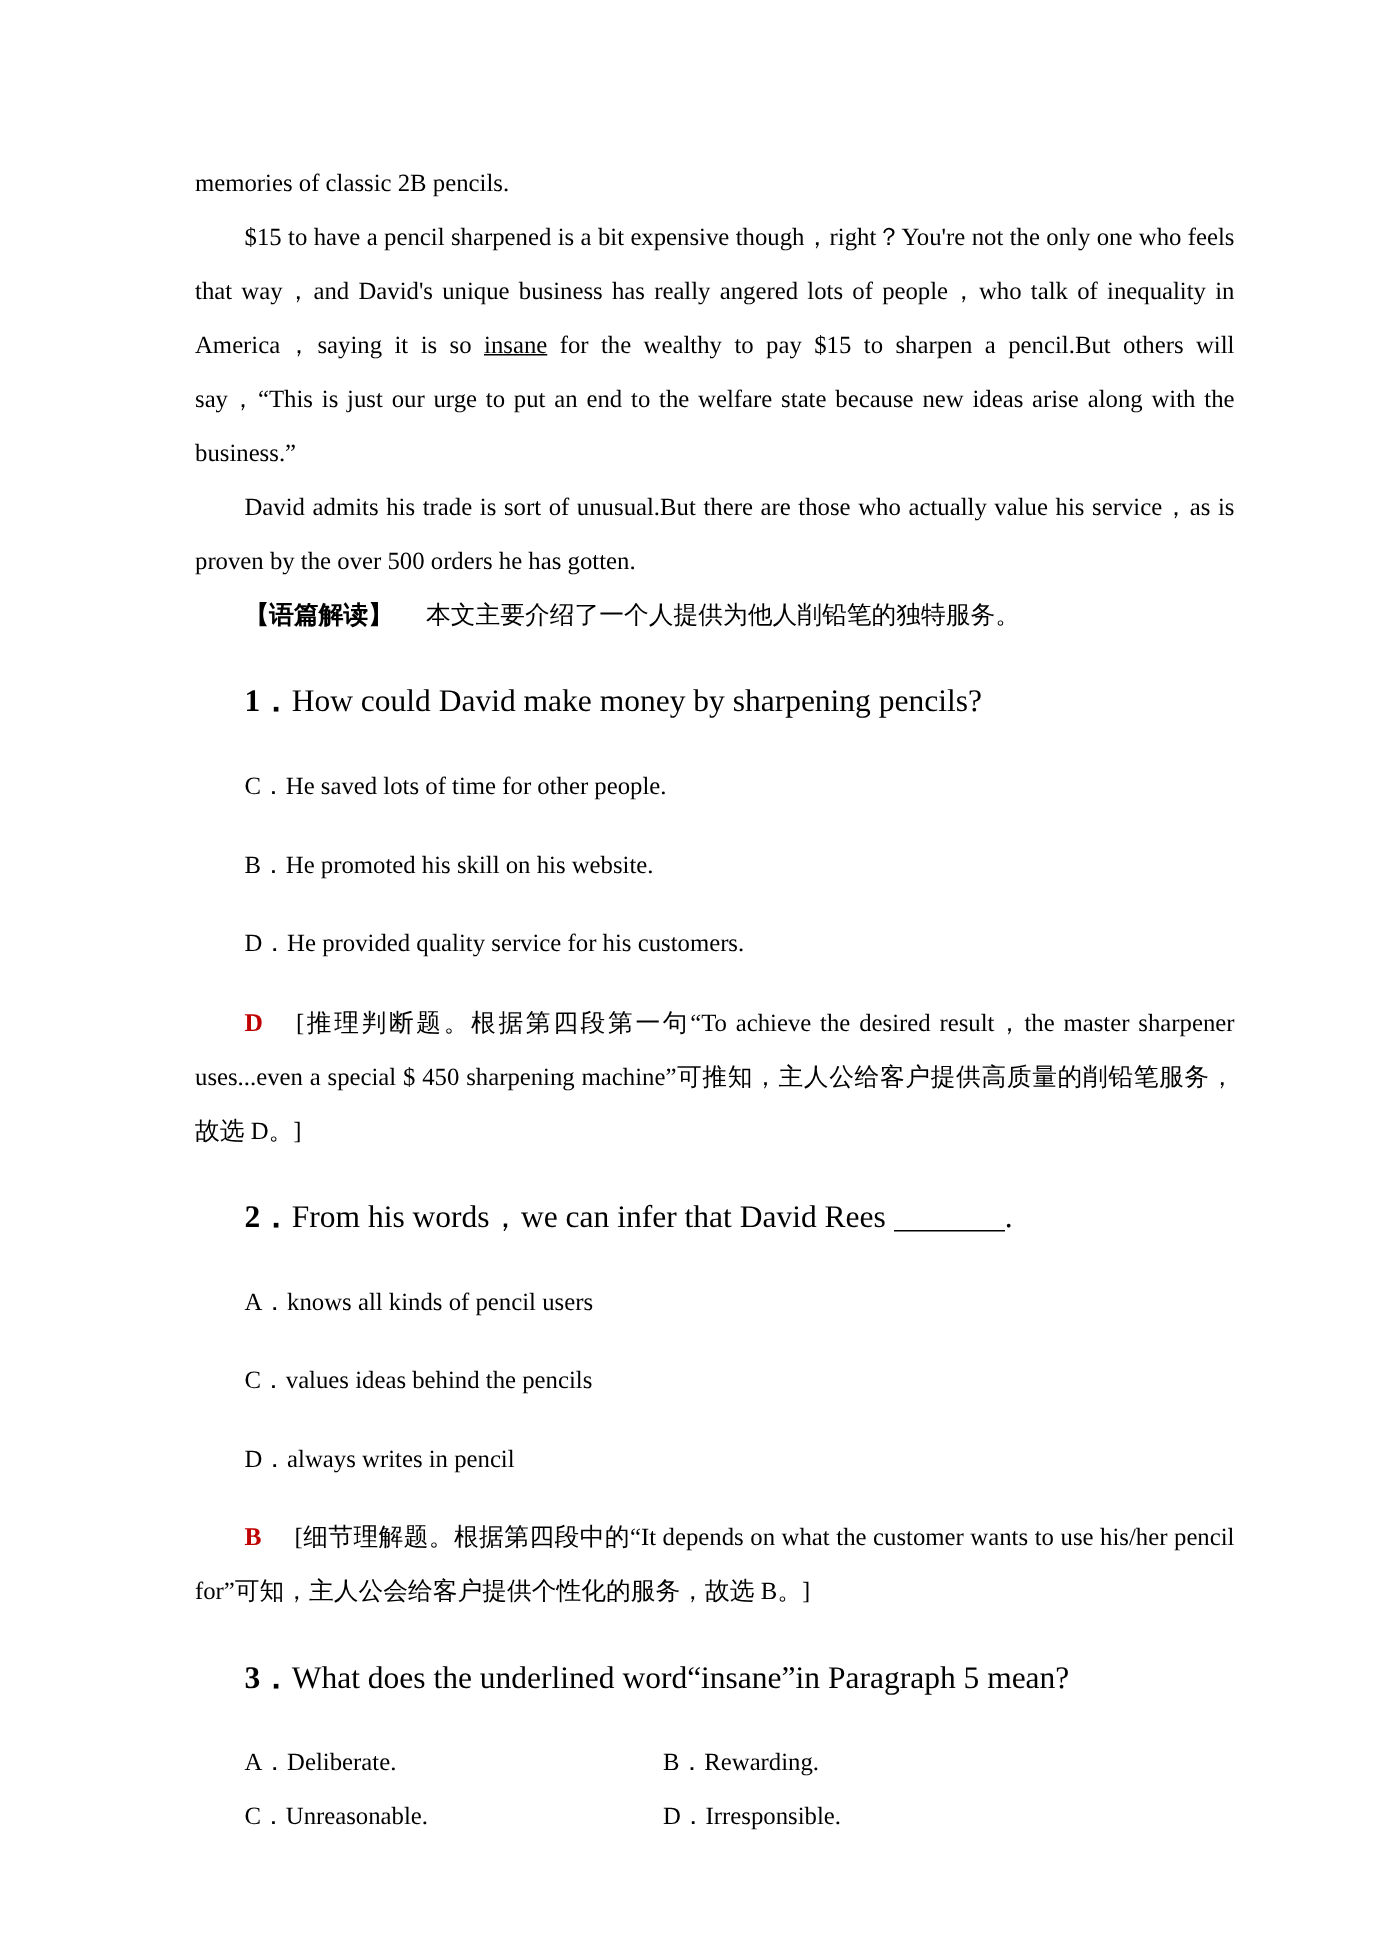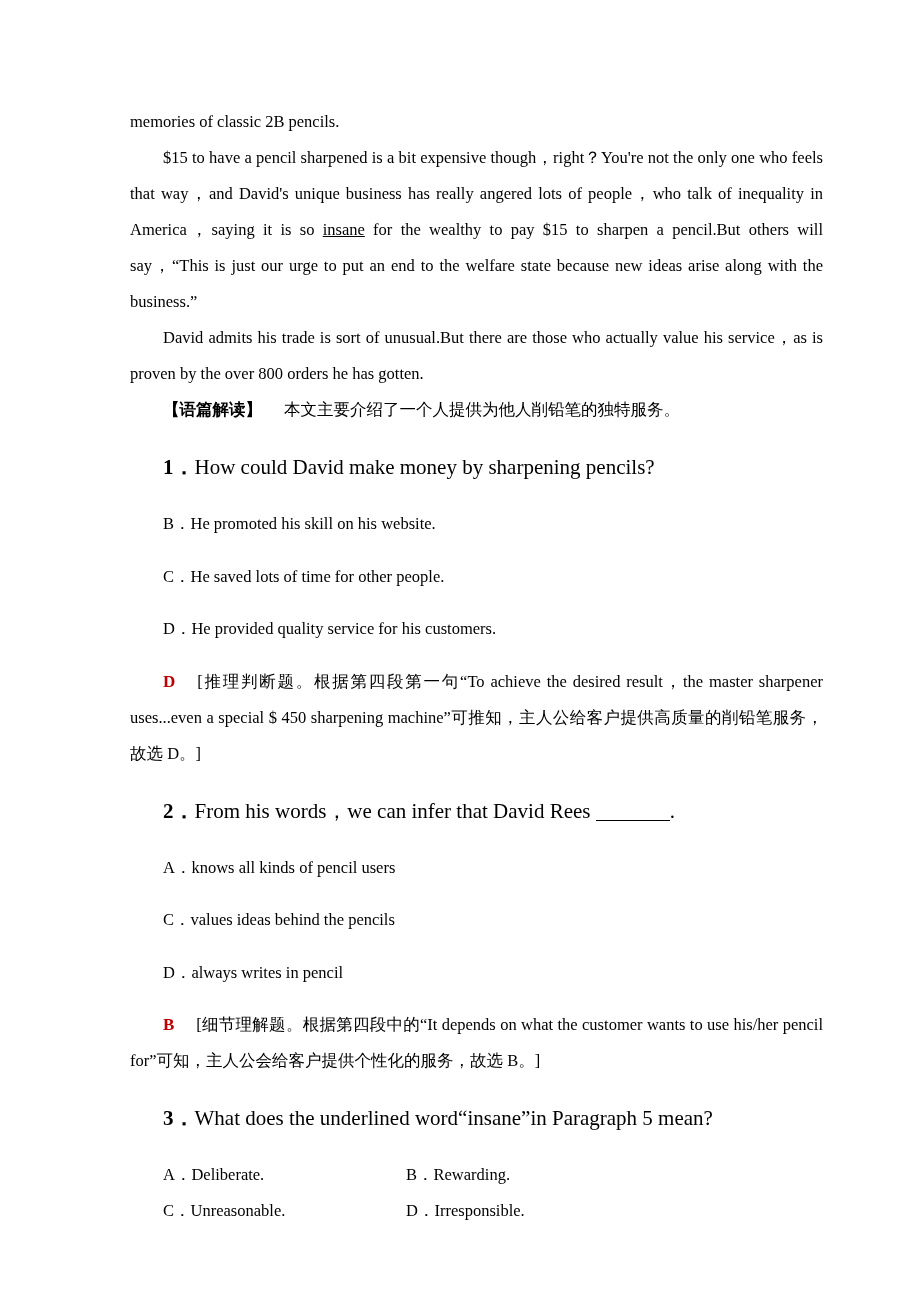--- a/index.html
+++ b/index.html
@@ -56,20 +56,21 @@
     text-align: justify;
     text-indent: 33px;
   }
   .num {
     font-weight: bold;
   }
   .opt-2col {
     display: flex;
     font-size: 16.5px;
     line-height: 36px;
+    gap: 36px;
   }
   .opt-2col > span:first-child {
     width: 276px;
     padding-left: 33px;
     box-sizing: border-box;
   }
   .blank-line {
     display: inline-block;
     width: 74px;
     border-bottom: 1px solid #000;
@@ -90,35 +91,35 @@
 
   <p class="para">
     <span>memories of classic 2B pencils.</span>
   </p>
 
   <p class="para indent">
     <span>$15 to have a pencil sharpened is a bit expensive though，right？You're not the only one who feels that way，and David's unique business has really angered lots of people，who talk of inequality in America，saying it is so </span><span class="underline">insane</span><span> for the wealthy to pay $15 to sharpen a pencil.But others will say，“This is just our urge to put an end to the welfare state because new ideas arise along with the business.”</span>
   </p>
 
   <p class="para indent">
-    <span>David admits his trade is sort of unusual.But there are those who actually value his service，as is proven by the over 800 orders he has gotten.</span>
+    <span>David admits his trade is sort of unusual.But there are those who actually value his service，as is proven by the over 500 orders he has gotten.</span>
   </p>
 
   <p class="para indent">
     <span class="analysis-label">【语篇解读】</span><span class="sp"></span><span>本文主要介绍了一个人提供为他人削铅笔的独特服务。</span>
   </p>
 
   <p class="qline">
     <span class="num">1．</span><span>How could David make money by sharpening pencils?</span>
   </p>
   <p class="optline">
-    <span>B．He promoted his skill on his website.</span>
+    <span>C．He saved lots of time for other people.</span>
   </p>
   <p class="optline">
-    <span>C．He saved lots of time for other people.</span>
+    <span>B．He promoted his skill on his website.</span>
   </p>
   <p class="optline">
     <span>D．He provided quality service for his customers.</span>
   </p>
   <p class="expl">
     <span class="answer">D</span><span class="sp"></span><span>[推理判断题。根据第四段第一句“To achieve the desired result，the master sharpener uses...even a special $ 450 sharpening machine”可推知，主人公给客户提供高质量的削铅笔服务，故选 D。]</span>
   </p>
 
   <p class="qline">
     <span class="num">2．</span><span>From his words，we can infer that David Rees </span><span class="blank-line"></span><span>.</span>

